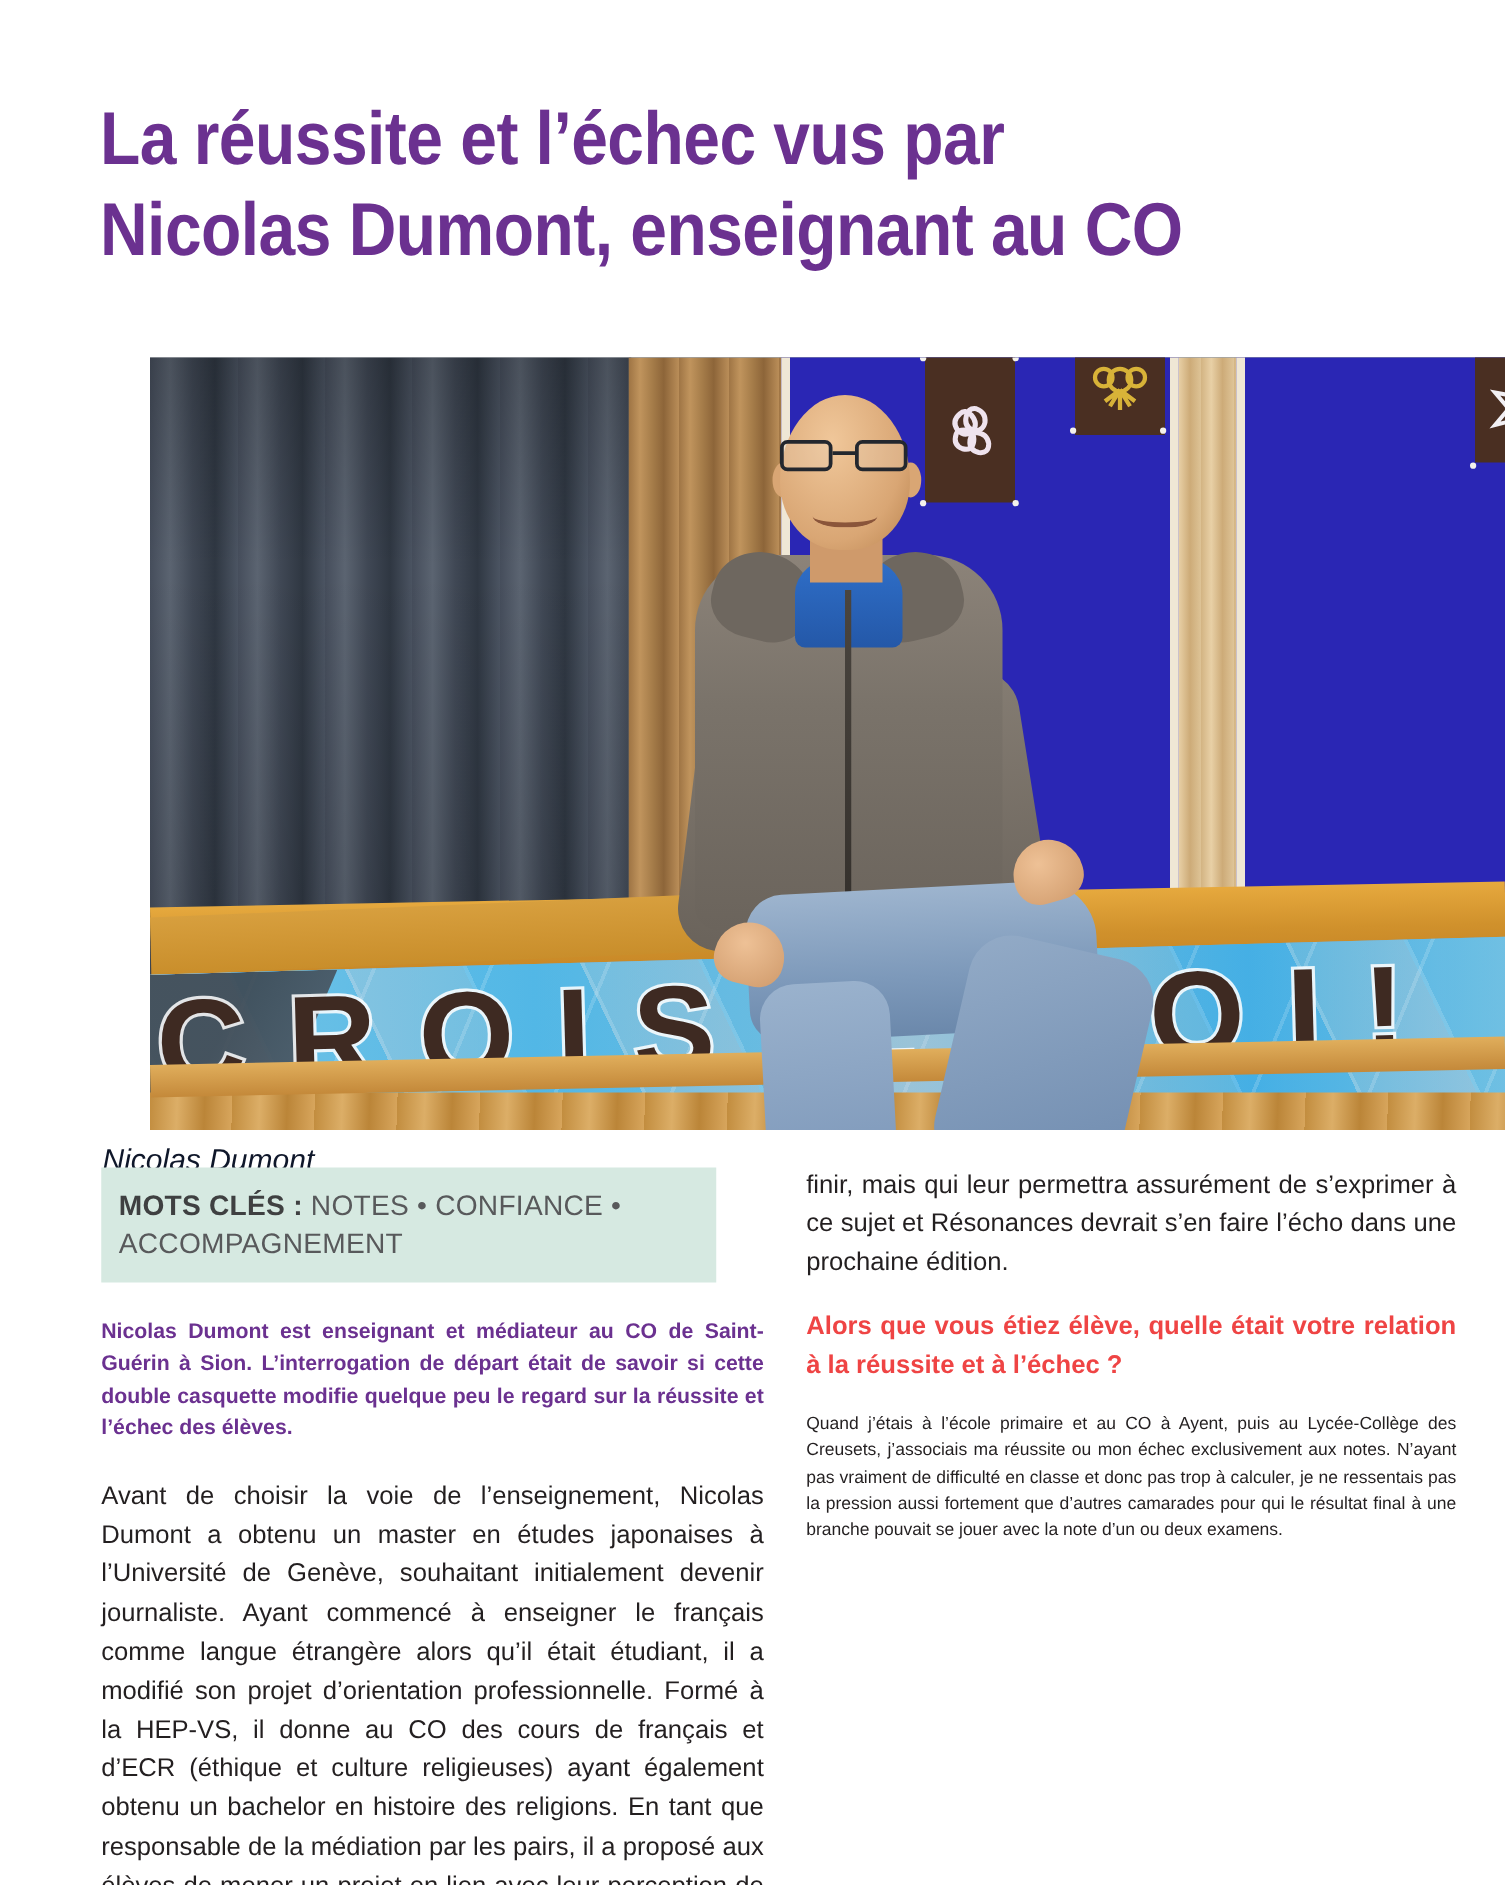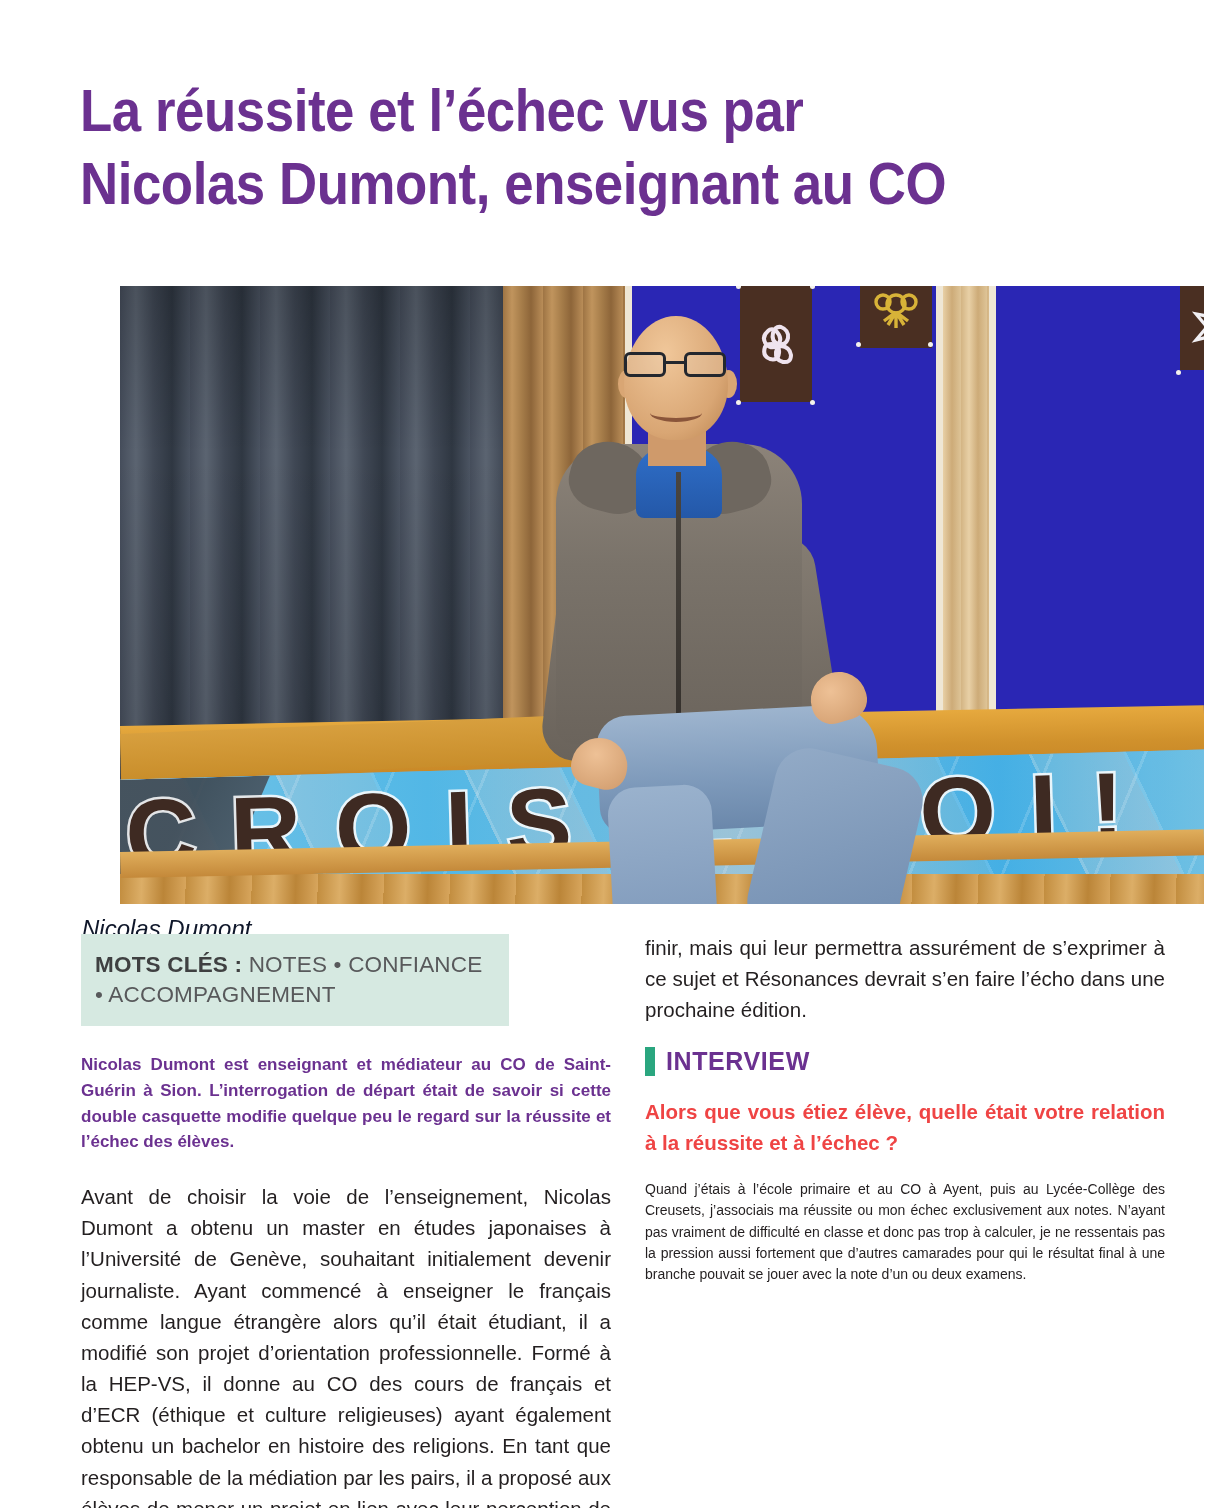--- a/index.html
+++ b/index.html
@@ -263,21 +263,21 @@
     position: absolute;
     left: 645px;
     top: 928px;
     width: 520px;
   }
 
   .keywords-box {
     background: #d6e9e1;
     padding: 16px 16px 16px 14px;
     box-sizing: border-box;
-    width: 428px;
+    width: 492px;
   }
   .keywords-text {
     font-size: 22.5px;
     line-height: 1.33;
     color: #58595b;
     letter-spacing: .2px;
   }
   .keywords-text .kw-label { font-weight: bold; color: #3f4041; }
 
   .lead {
@@ -447,22 +447,18 @@
   <p class="lead">Nicolas Dumont est enseignant et médiateur au CO de Saint-Guérin à Sion. L’interrogation de départ était de savoir si cette double casquette modifie quelque peu le regard sur la réussite et l’échec des élèves.</p>
 
   <p class="body-par">Avant de choisir la voie de l’enseignement, Nicolas Dumont a obtenu un master en études japonaises à l’Université de Genève, souhaitant initialement devenir journaliste. Ayant commencé à enseigner le français comme langue étrangère alors qu’il était étudiant, il a modifié son projet d’orientation professionnelle. Formé à la HEP-VS, il donne au CO des cours de français et d’ECR (éthique et culture religieuses) ayant également obtenu un bachelor en histoire des religions. En tant que responsable de la médiation par les pairs, il a proposé aux élèves de mener un projet en lien avec leur perception de la réussite et de l’échec sous un format encore à dé-</p>
 
 </div>
 
 <div class="col-right">
 
   <p class="body-par">finir, mais qui leur permettra assurément de s’exprimer à ce sujet et Résonances devrait s’en faire l’écho dans une prochaine édition.</p>
 
-  <div class="interview-head">
-    <span class="interview-bar"></span>
-    <span class="interview-label">INTERVIEW</span>
-  </div>
 
   <p class="question">Alors que vous étiez élève, quelle était votre relation à la réussite et à l’échec ?</p>
 
   <p class="answer">Quand j’étais à l’école primaire et au CO à Ayent, puis au Lycée-Collège des Creusets, j’associais ma réussite ou mon échec exclusivement aux notes. N’ayant pas vraiment de difficulté en classe et donc pas trop à calculer, je ne ressentais pas la pression aussi fortement que d’autres camarades pour qui le résultat final à une branche pouvait se jouer avec la note d’un ou deux examens.</p>
 
 </div>
 
 </body></html>

